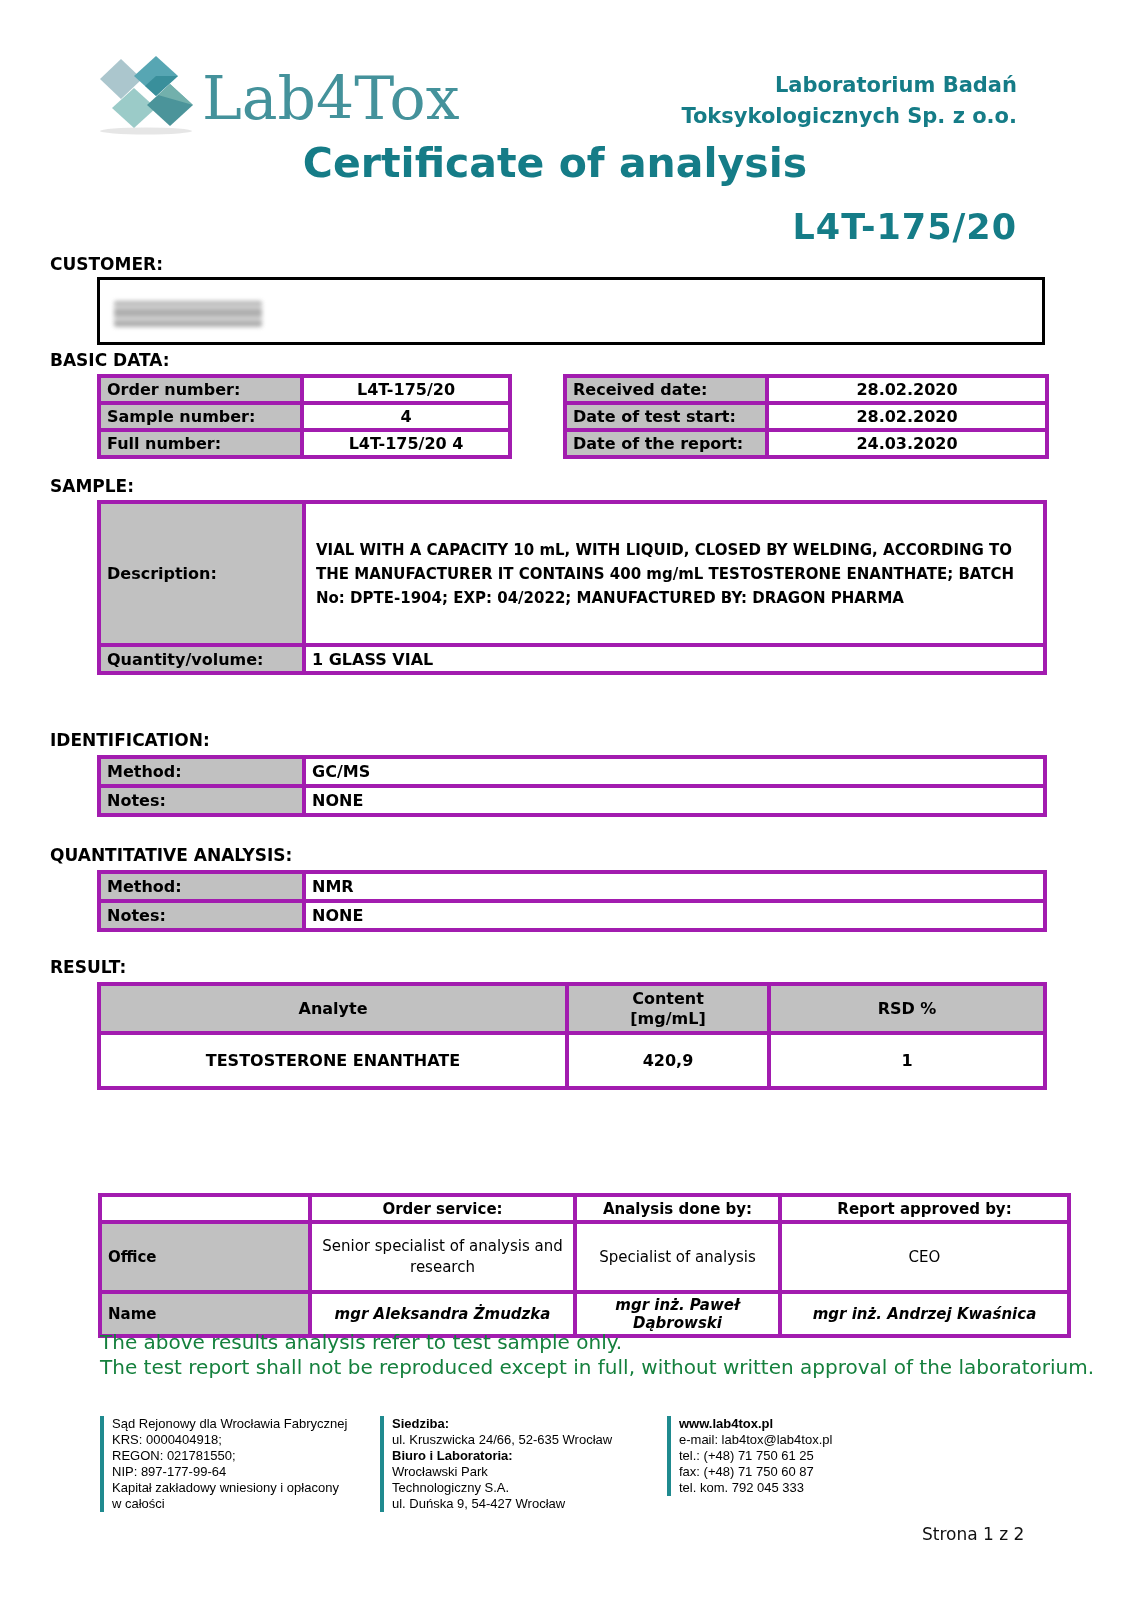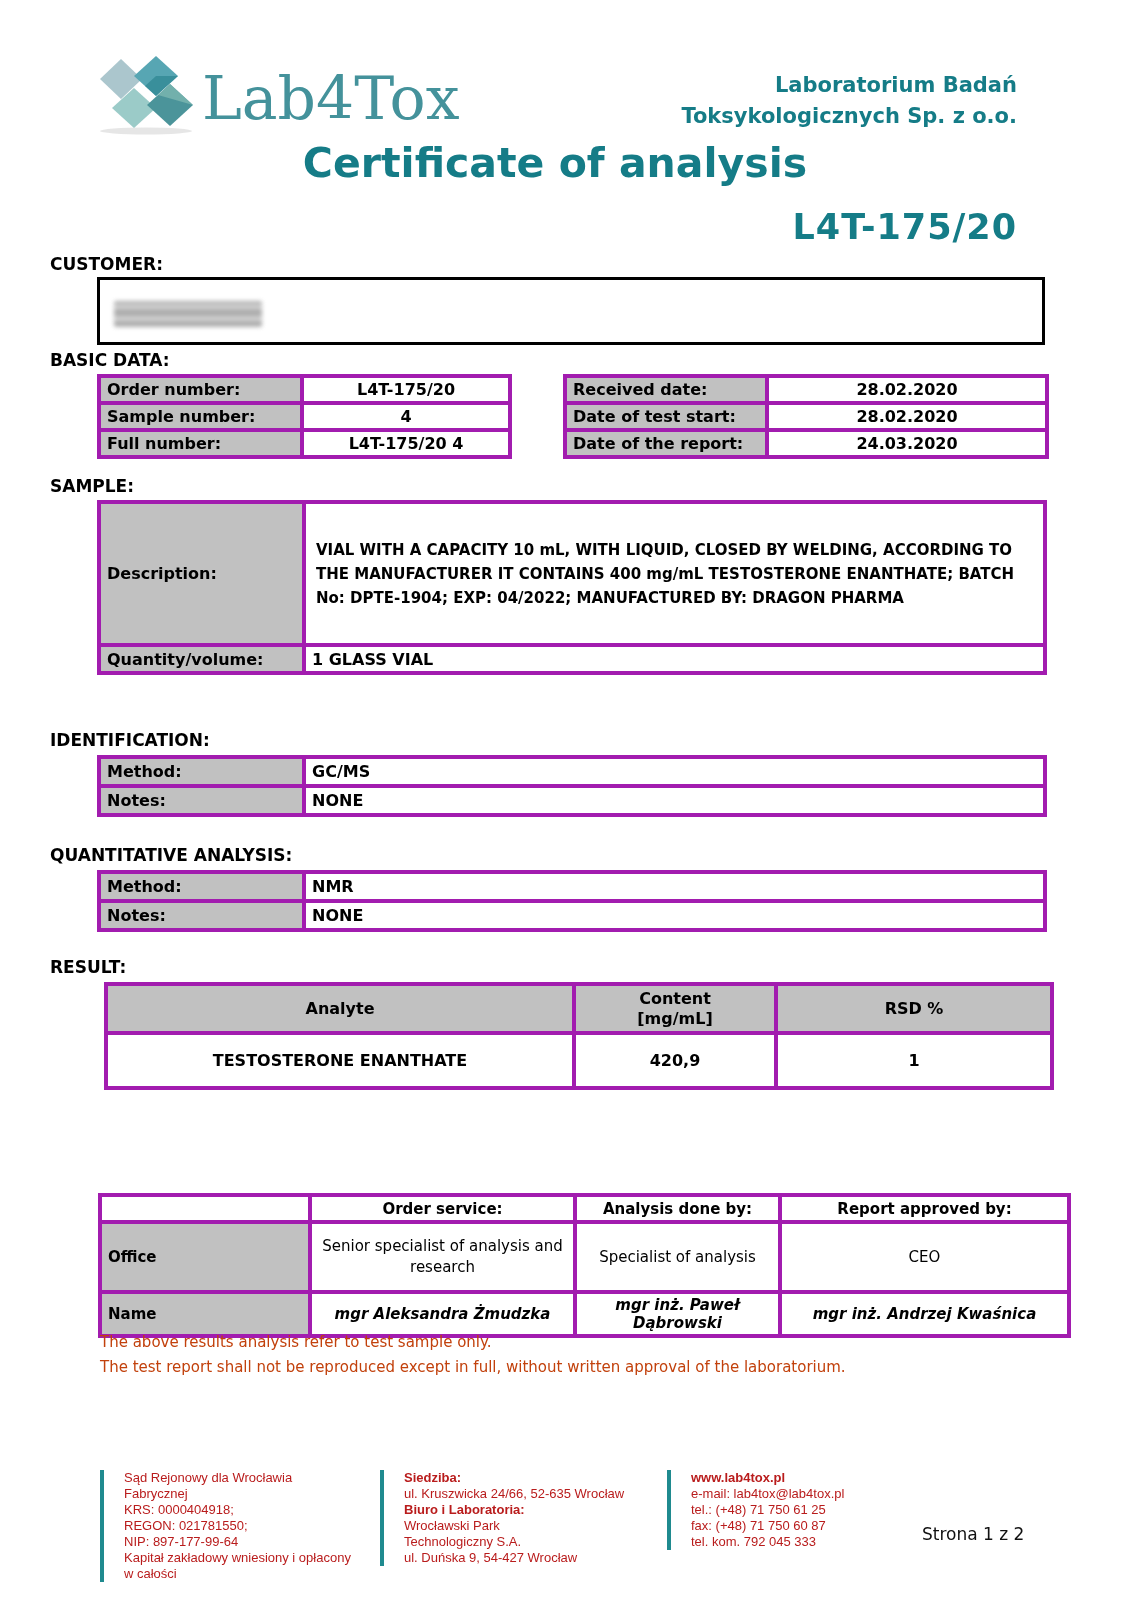--- a/index.html
+++ b/index.html
@@ -46,42 +46,42 @@
   #sample-table .r1 { height:27px; }
   #sample-table .r2 { height:143px; }
   #sample-table .r3 { height:28px; }
   #sample-desc { font-size:15px; line-height:24px; padding:6px 10px; }
 
   #ident-table, #quant-table { width:946px; left:97px; }
   #ident-table { top:755px; }
   #quant-table { top:870px; }
   #ident-table tr, #quant-table tr { height:29px; }
 
-  #result-table { left:97px; top:982px; width:946px;margin-left:7px; }
+  #result-table { left:97px; top:982px; width:946px; }
   #result-table .hr { height:49px; }
   #result-table .dr { height:55px; }
   #result-table th { background:#c1c1c1; font-weight:bold; }
   .two-line span { display:block; line-height:20px; }
 
   #signoff-table { left:98px; top:1193px; width:969px; }
   #signoff-table .hr { height:27px; }
   #signoff-table .or { height:70px; }
   #signoff-table .nr { height:26px; }
   #signoff-table td { font-size:15px; }
   #signoff-table .hd { font-weight:bold; text-align:center; }
   #signoff-table .plain { font-weight:normal; text-align:center; line-height:21px; }
   #signoff-table .sig { font-style:italic; font-weight:bold; text-align:center; }
 
   
-  #notes { left:100px; top:1330px; font-size:15px; line-height:25px; color:#c2410c; }
+  #notes { left:100px; top:1330px; font-size:20px; line-height:25px; color:#15803d; }
 
   
   .foot-col {
-    top:1470px; font-family:"Liberation Sans", sans-serif; font-size:13px; line-height:16px;
-    color:#b91c1c; border-left:4px solid #1f8a8f; padding-left:20px;
+    top:1416px; font-family:"Liberation Sans", sans-serif; font-size:13px; line-height:16px;
+    color:#000000; border-left:4px solid #1f8a8f; padding-left:8px;
   }
   #foot-col1 { left:100px; width:252px; }
   #foot-col2 { left:380px; width:265px; }
   #foot-col3 { left:667px; width:235px; }
   .fb { font-weight:bold; }
   #page-indicator { left:922px; top:1524px; font-size:17px; color:#111; }
 </style>
 </head>
 <body>
 

